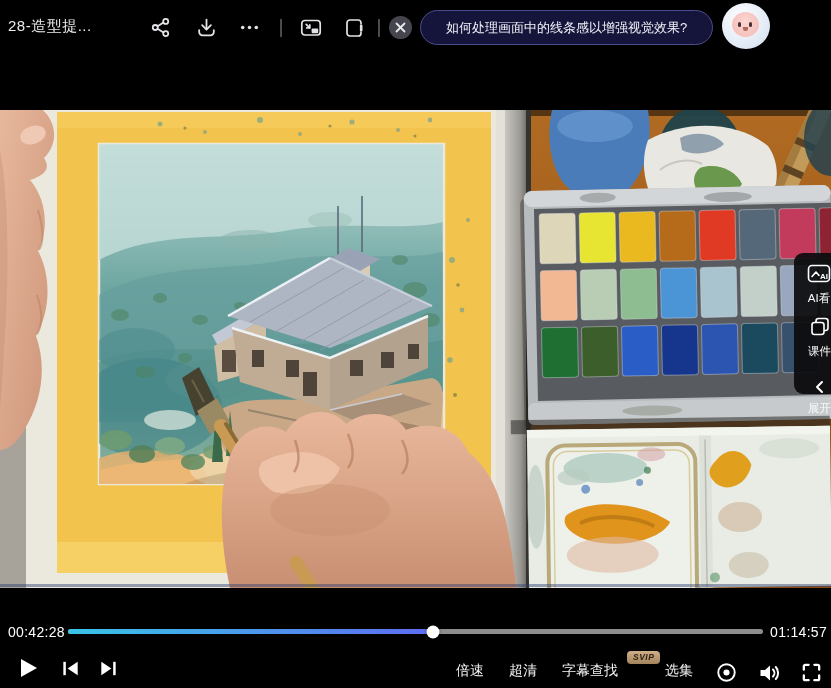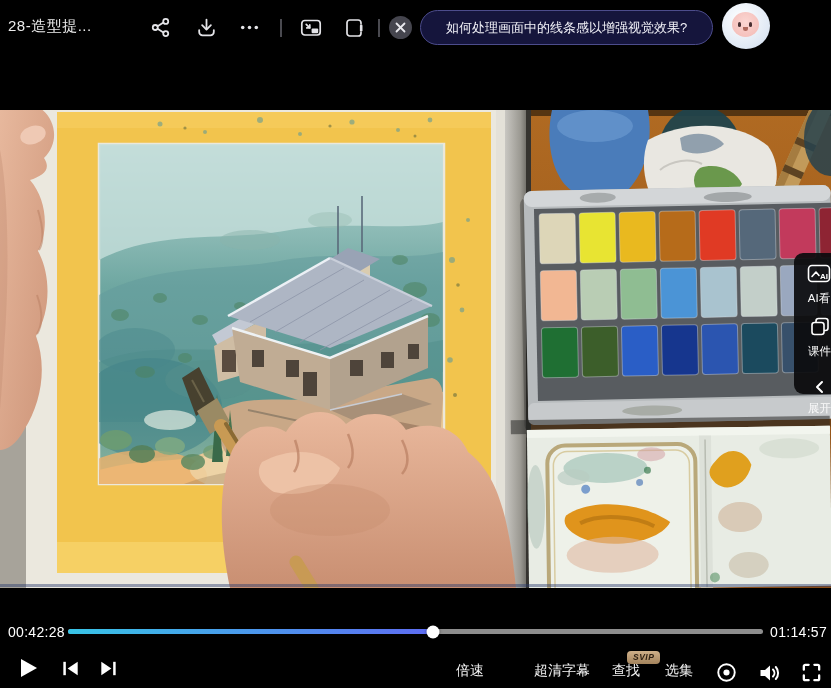--- a/index.html
+++ b/index.html
@@ -46,21 +46,21 @@
   .track{position:absolute;left:0;top:3px;width:100%;height:5px;border-radius:3px;background:#8d8d8d;}
   .played{position:absolute;left:0;top:3px;height:5px;border-radius:3px;
           background:linear-gradient(90deg,#38c4e6,#5e6cf2);}
   .handle{position:absolute;top:5.5px;width:13px;height:13px;border-radius:50%;background:#fff;
           transform:translate(-50%,-50%);box-shadow:0 0 3px rgba(0,0,0,.5);}
   .watermark{position:absolute;left:327px;top:52px;font-size:30px;color:#434343;letter-spacing:.5px;}
   .ctl{position:absolute;width:24px;height:24px;cursor:pointer;}
   .ctl svg{display:block;}
   .menu-item{position:absolute;top:74px;transform:translateX(-50%);font-size:14px;color:#f5f5f5;
              cursor:pointer;white-space:nowrap;}
-  .m1{left:470px}.m2{left:548px}.m3{left:576px}.m4{left:626px}.m5{left:679px}
+  .m1{left:470px}.m2{left:523px}.m3{left:576px}.m4{left:604px}.m5{left:679px}
   .svip{position:absolute;left:627px;top:63px;padding:1px 6px 1.5px;border-radius:4px;
         background:linear-gradient(180deg,#cfb089,#a3835c);color:#2e2012;font-size:8.5px;
         font-weight:bold;font-style:italic;letter-spacing:.5px;}
 </style>
 </head>
 <body>
 
 <div class="screen">
 
   <div class="top-bar">

